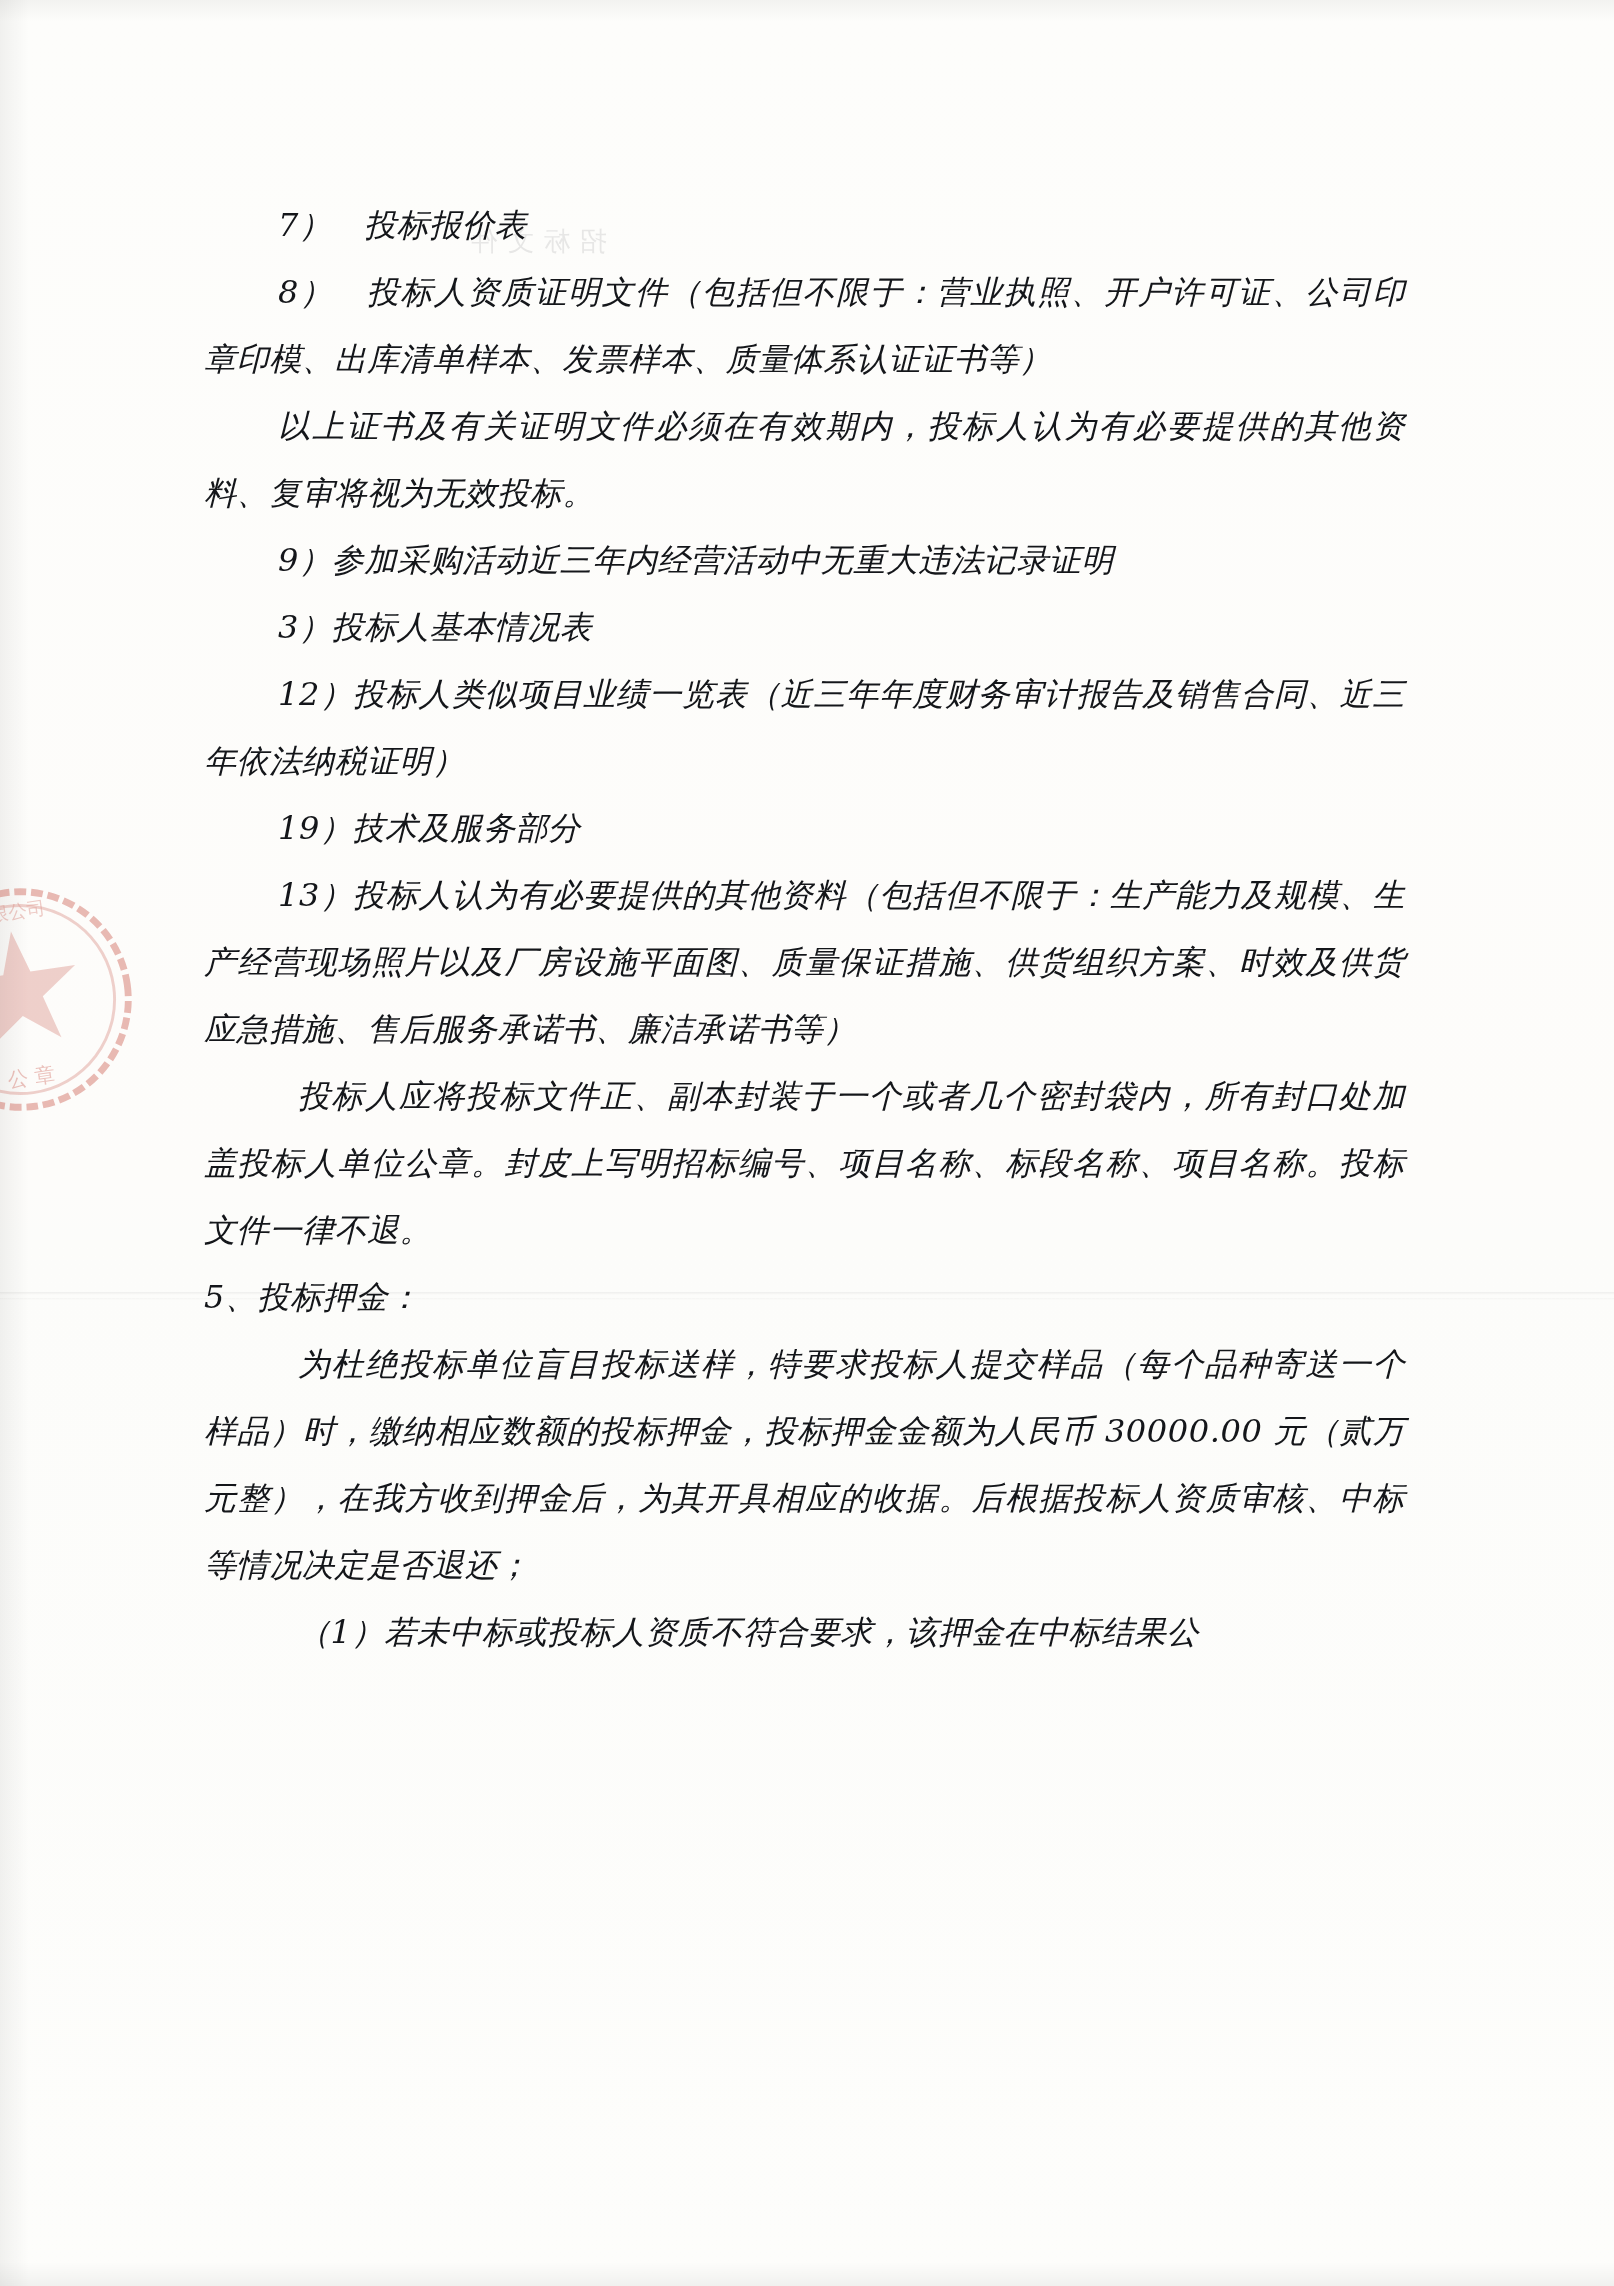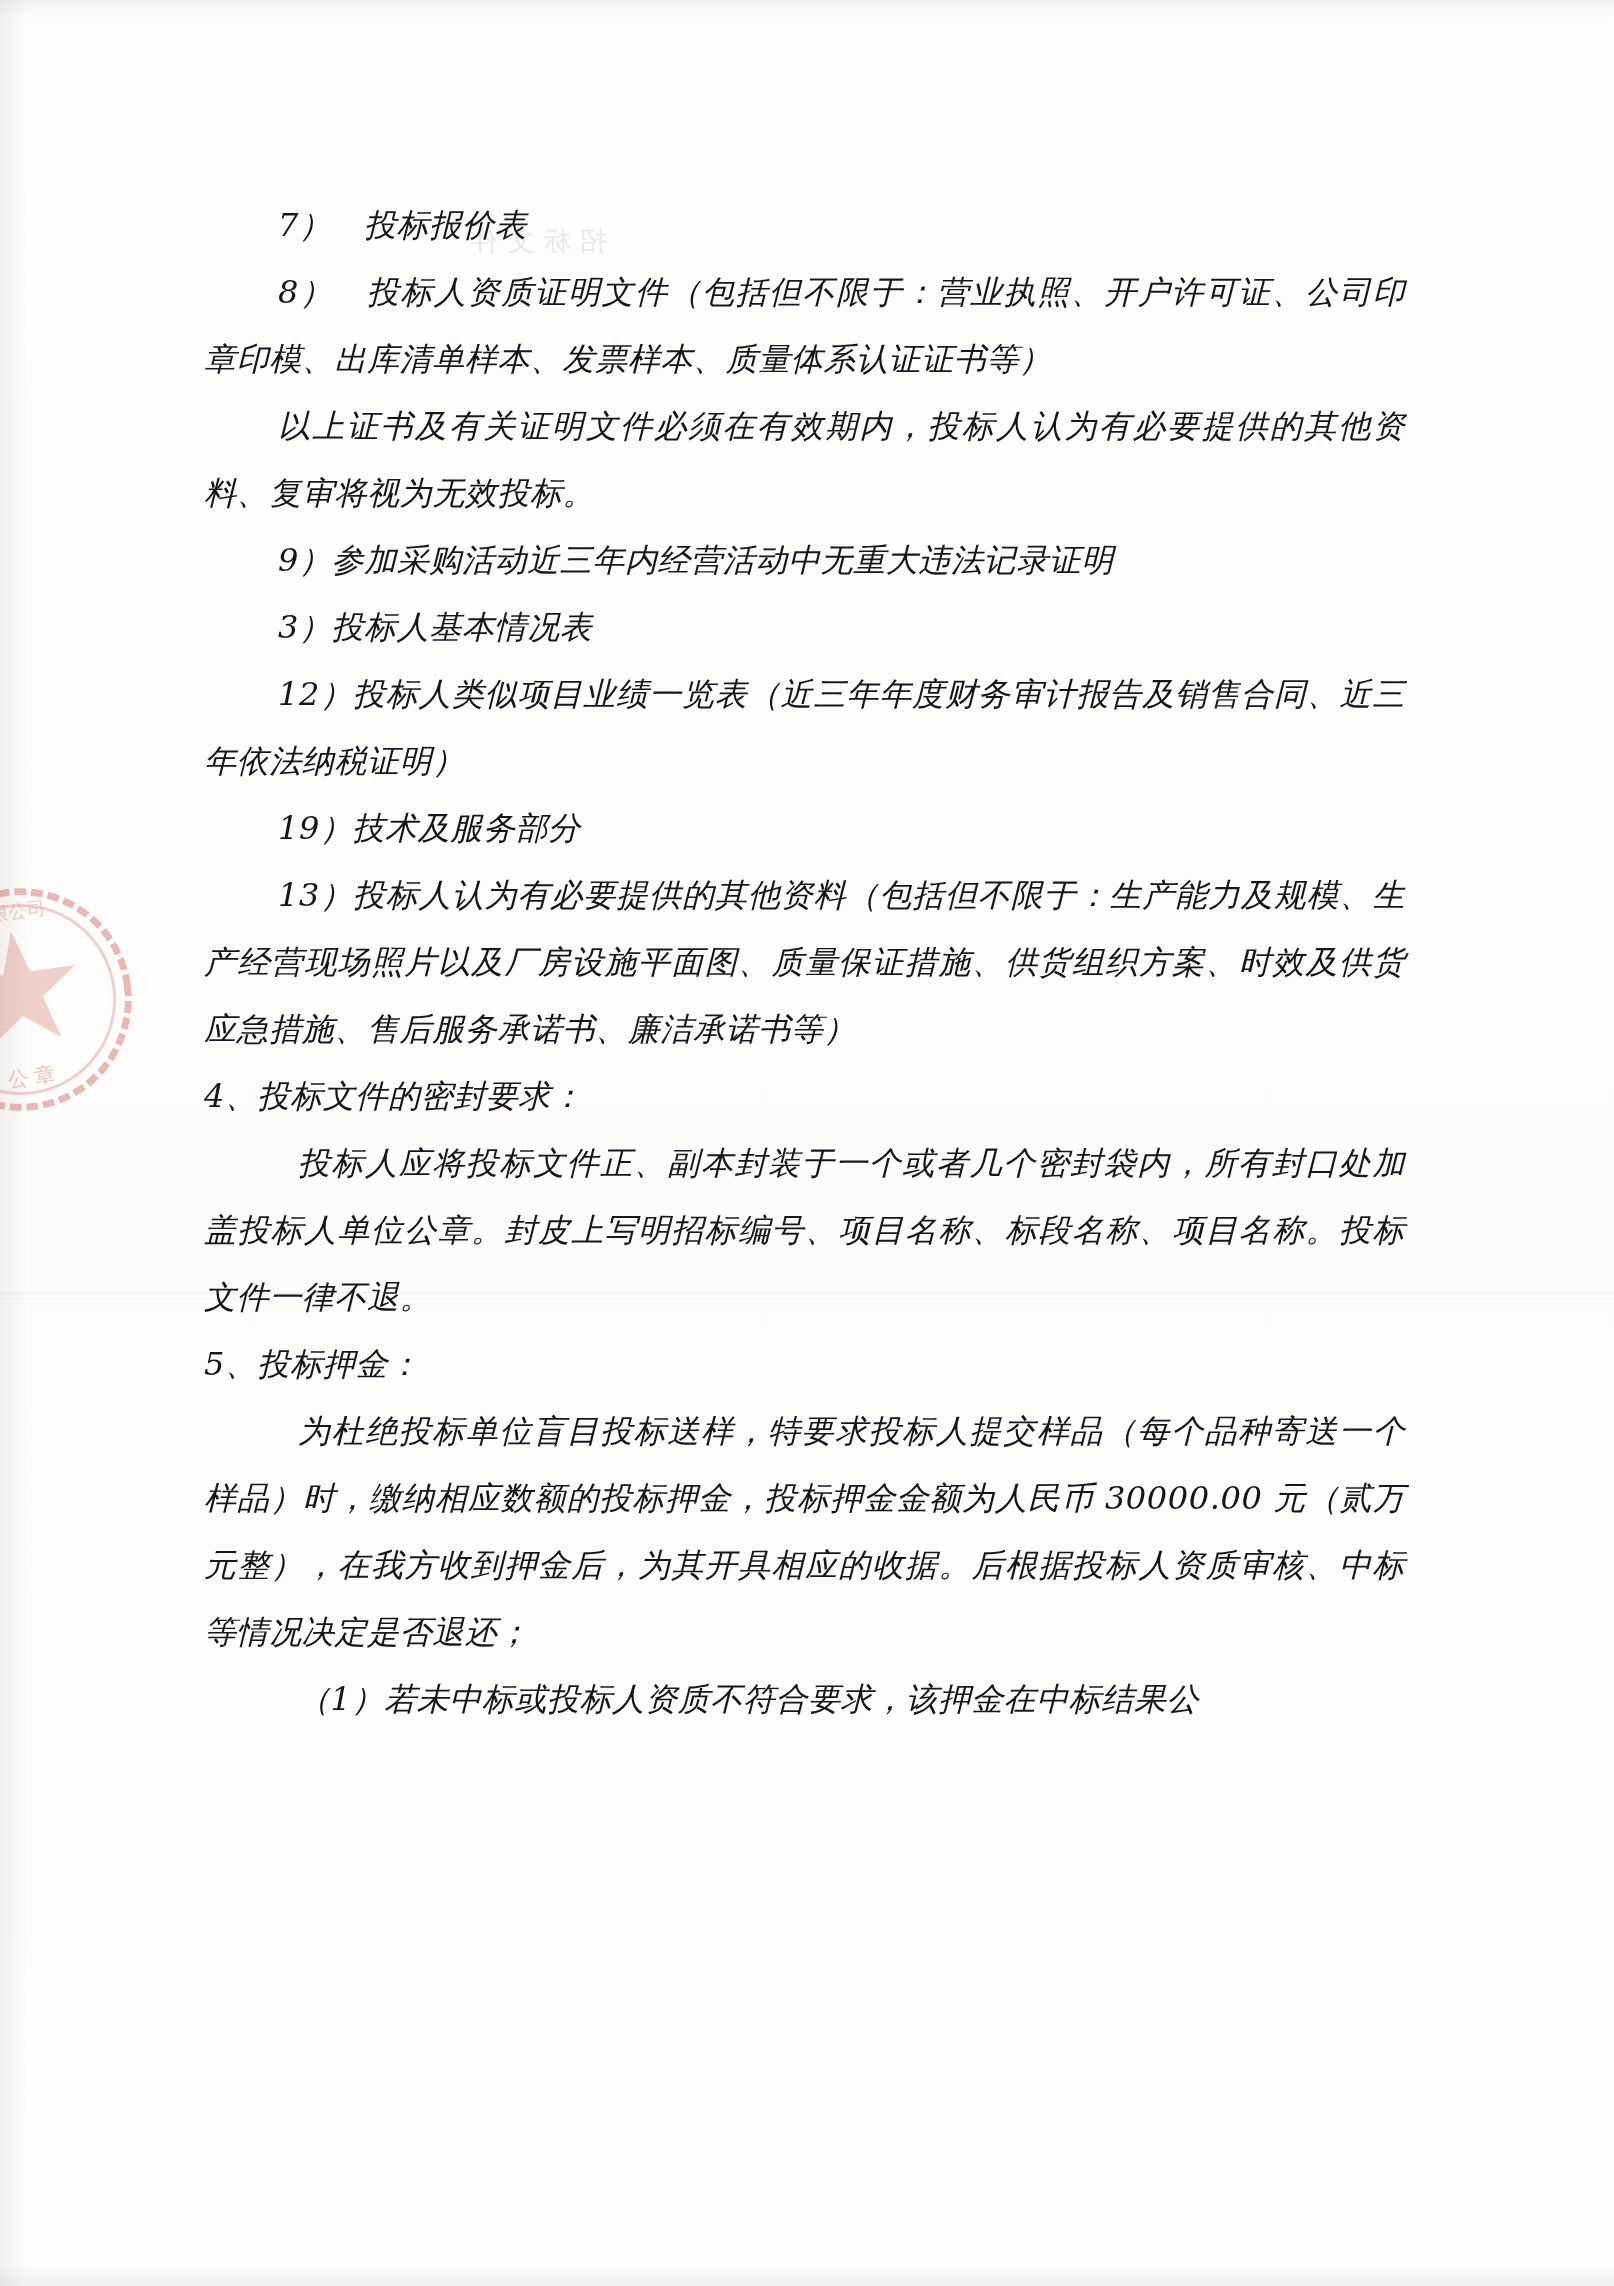--- a/index.html
+++ b/index.html
@@ -133,20 +133,19 @@
 
   <div class="doc-body">
     <p class="para indent-1">7）　投标报价表</p>
     <p class="para indent-1">8）　投标人资质证明文件（包括但不限于：营业执照、开户许可证、公司印章印模、出库清单样本、发票样本、质量体系认证证书等）</p>
     <p class="para indent-1">以上证书及有关证明文件必须在有效期内，投标人认为有必要提供的其他资料、复审将视为无效投标。</p>
     <p class="para indent-1">9）参加采购活动近三年内经营活动中无重大违法记录证明</p>
     <p class="para indent-1">3）投标人基本情况表</p>
     <p class="para indent-1">12）投标人类似项目业绩一览表（近三年年度财务审计报告及销售合同、近三年依法纳税证明）</p>
     <p class="para indent-1">19）技术及服务部分</p>
     <p class="para indent-1">13）投标人认为有必要提供的其他资料（包括但不限于：生产能力及规模、生产经营现场照片以及厂房设施平面图、质量保证措施、供货组织方案、时效及供货应急措施、售后服务承诺书、廉洁承诺书等）</p>
-    <p class="para indent-0">4、投标文件的密封要求：</p>
     <p class="para indent-2">投标人应将投标文件正、副本封装于一个或者几个密封袋内，所有封口处加盖投标人单位公章。封皮上写明招标编号、项目名称、标段名称、项目名称。投标文件一律不退。</p>
     <p class="para indent-0">5、投标押金：</p>
     <p class="para indent-2">为杜绝投标单位盲目投标送样，特要求投标人提交样品（每个品种寄送一个样品）时，缴纳相应数额的投标押金，投标押金金额为人民币 30000.00 元（贰万元整），在我方收到押金后，为其开具相应的收据。后根据投标人资质审核、中标等情况决定是否退还；</p>
     <p class="para indent-2">（1）若未中标或投标人资质不符合要求，该押金在中标结果公</p>
   </div>
 </div>
 
 
 </body></html>

